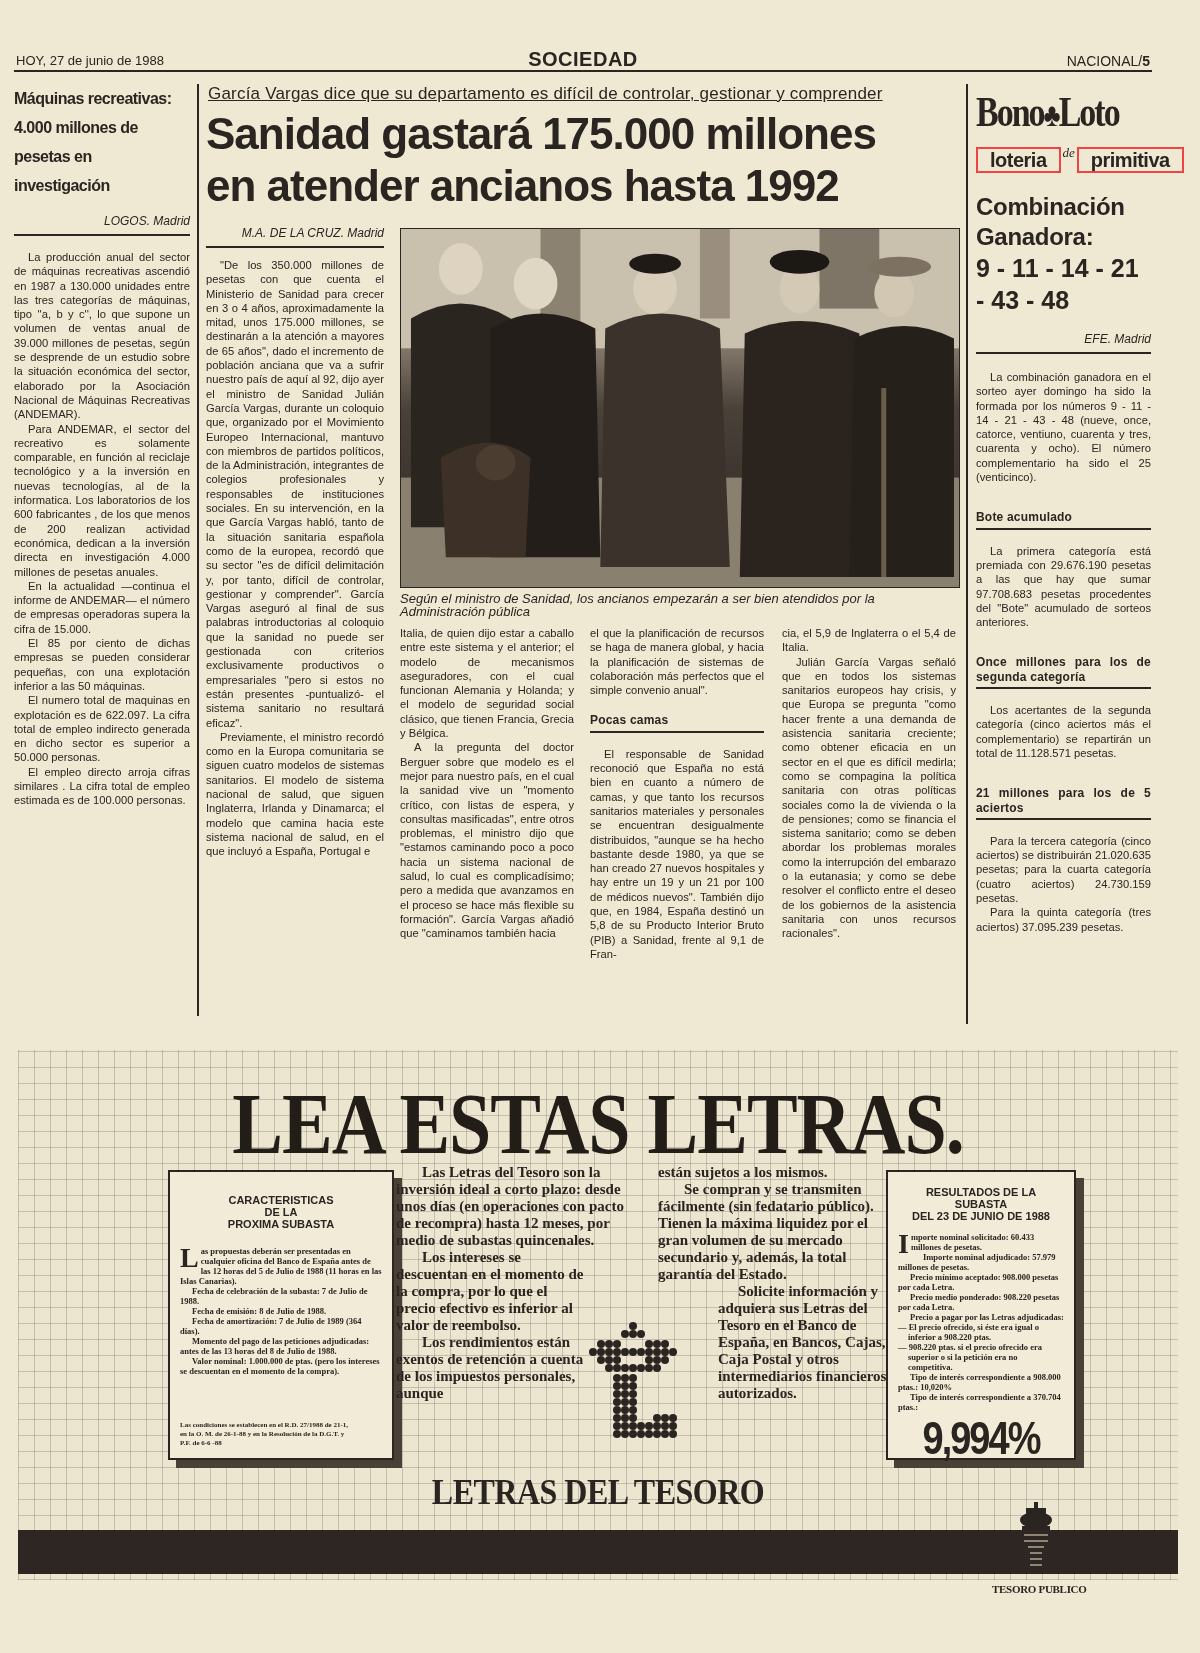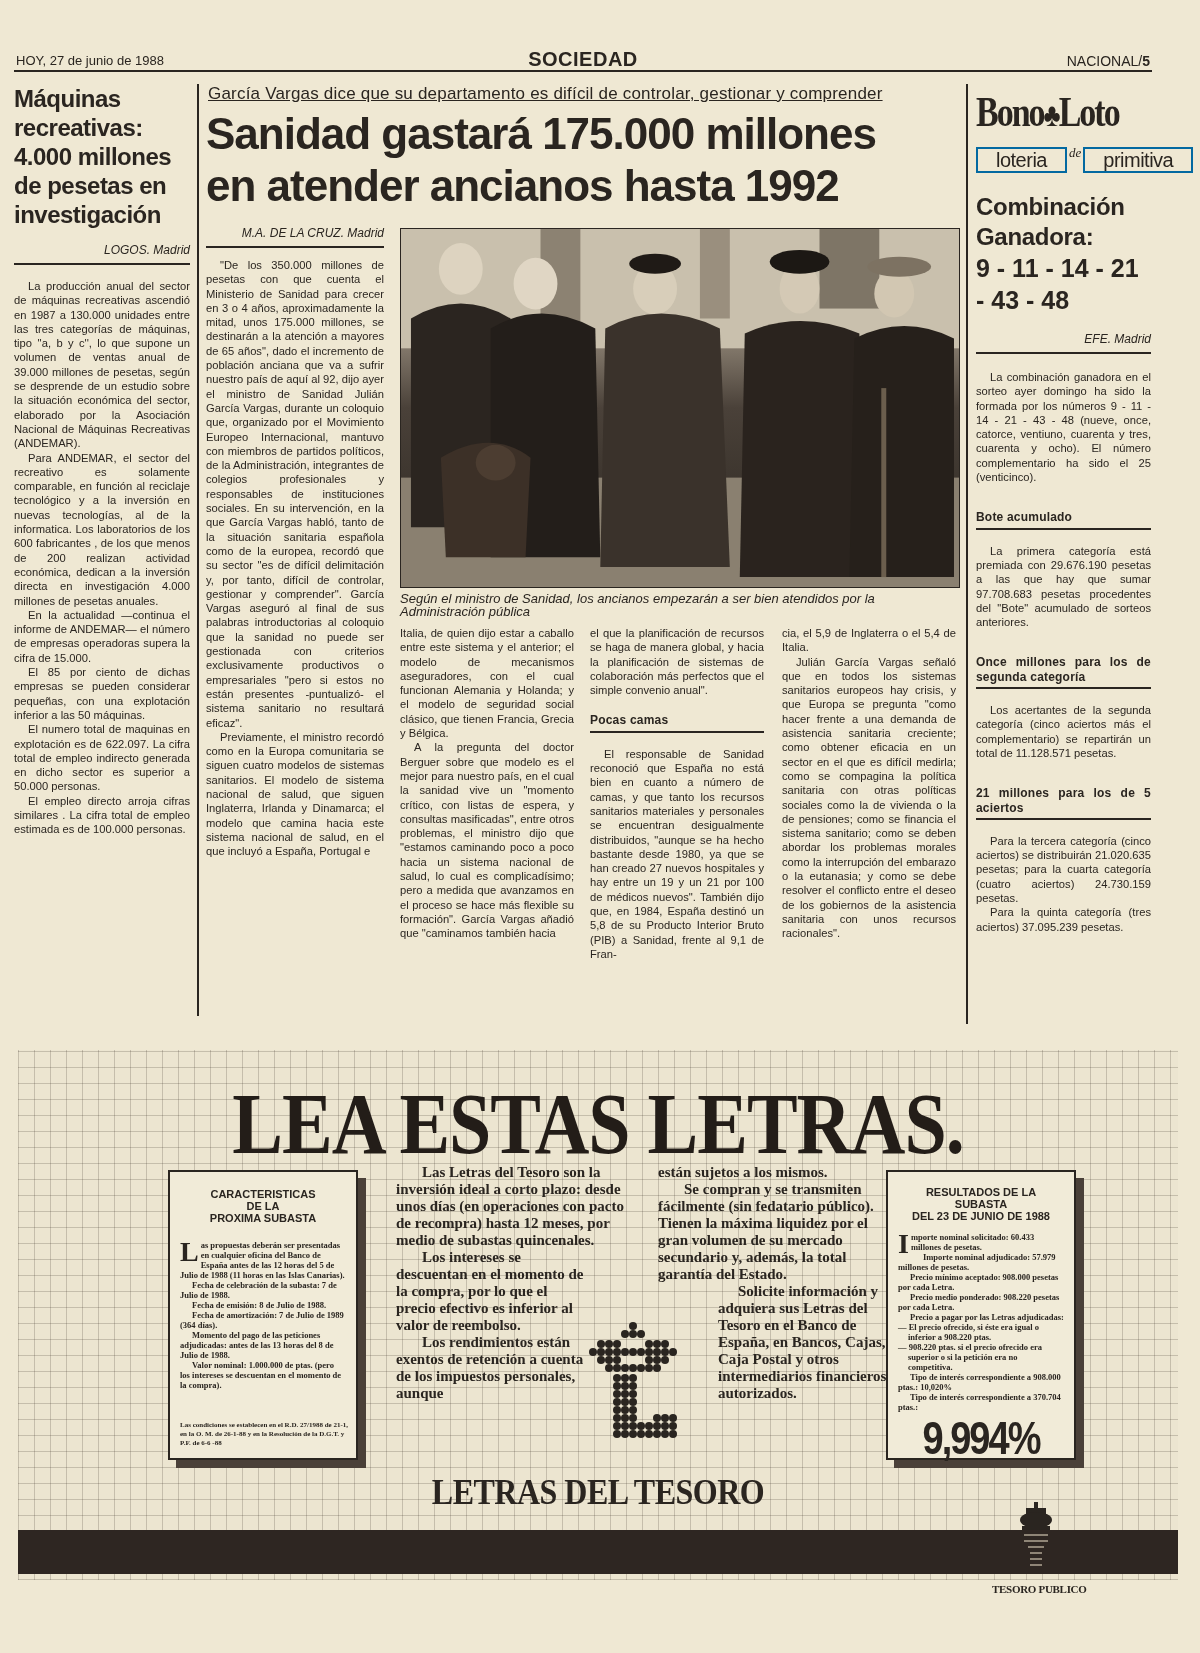--- a/index.html
+++ b/index.html
@@ -17,21 +17,21 @@
   .mh-left { position: absolute; left: 2px; top: 5px; font-size: 13px; font-family: "Liberation Sans", sans-serif; }
   .mh-center { position: absolute; left: 0; right: 0; top: 0; text-align: center; font-size: 20px; font-weight: bold; letter-spacing: 0.5px; }
   .mh-right { position: absolute; right: 2px; top: 5px; font-size: 14px; }
   .mh-right b { font-weight: bold; }
 
   
   .vrule { position: absolute; width: 2px; background: #2a2520; }
 
   
   .left-col { position: absolute; left: 14px; top: 84px; width: 176px; }
-  .left-head { font-size: 24px; font-weight: bold; line-height: 29px; letter-spacing: -0.5px; }
+  .left-head { font-size: 16px; font-weight: bold; line-height: 29px; letter-spacing: -0.5px; }
   .byline { font-style: italic; font-size: 12px; text-align: right; margin-top: 14px; padding-bottom: 6px; border-bottom: 2px solid #2a2520; }
   .body-text { font-size: 11.2px; line-height: 14.3px; text-align: justify; }
   .body-text p { text-indent: 14px; }
   .body-text p.noind { text-indent: 0; }
   .left-col .body-text { margin-top: 14px; }
 
   
   .kicker { position: absolute; left: 208px; top: 84px; width: 742px; font-size: 17px; text-decoration: underline; white-space: nowrap; letter-spacing: 0.2px; }
   .headline { position: absolute; left: 206px; top: 108px; width: 760px; font-size: 44px; font-weight: bold; line-height: 52px; letter-spacing: -1px; }
 
@@ -47,37 +47,37 @@
   .col3 { position: absolute; left: 400px; top: 626px; width: 174px; }
   .col4 { position: absolute; left: 590px; top: 626px; width: 174px; }
   .col5 { position: absolute; left: 782px; top: 626px; width: 174px; }
 
   .subhead { font-weight: bold; font-size: 12px; padding-bottom: 3px; border-bottom: 2px solid #2a2520; margin: 16px 0 14px 0; letter-spacing: 0.2px; }
 
   
   .right-col { position: absolute; left: 976px; top: 90px; width: 175px; }
   .bono-logo { font-family: "Liberation Serif", serif; font-weight: bold; font-size: 34px; line-height: 36px; letter-spacing: -2px; transform: scaleY(1.25); transform-origin: top left; white-space: nowrap; }
   .loteria-logo { margin-top: 12px; font-family: "Liberation Sans", sans-serif; font-size: 20px; line-height: 22px; white-space: nowrap; }
-  .loteria-logo span.box { border: 2px solid #0369a1; padding: 0 18px; font-weight: normal; letter-spacing: -0.5px; }
+  .loteria-logo span.box { border: 2px solid #ef4444; padding: 0 12px; font-weight: bold; letter-spacing: -0.5px; }
   .loteria-logo span.de { font-family: "Liberation Serif", serif; font-style: italic; font-size: 13px; position: relative; top: -10px; margin: 0 2px; text-align: center; }
   .combo-title { margin-top: 18px; font-size: 24px; font-weight: bold; line-height: 30px; letter-spacing: -0.3px; }
   .combo-nums { font-size: 25px; font-weight: bold; line-height: 32px; }
   .right-col .byline { margin-top: 16px; }
   .right-col .body-text { margin-top: 16px; }
 
   
   .ad { position: absolute; left: 18px; top: 1050px; width: 1160px; height: 530px;
     background-color: #ece5d0;
     background-image:
       repeating-linear-gradient(0deg, rgba(60,50,40,0.22) 0 1px, transparent 1px 16px),
       repeating-linear-gradient(90deg, rgba(60,50,40,0.22) 0 1px, transparent 1px 16px);
   }
   .ad-title { position: absolute; left: 0; width: 100%; top: 24px; text-align: center; font-family: "Liberation Serif", serif; font-weight: bold; font-size: 76px; letter-spacing: -1px; transform: scaleY(1.15); transform-origin: top center; color: #231d18; }
   .ad-box { position: absolute; background: #f1ebd8; border: 2px solid #2a2520; box-shadow: 8px 8px 0 #4a4038; }
-  .ad-box-left { left: 150px; top: 120px; width: 190px; height: 290px; padding: 12px 10px; }
+  .ad-box-left { left: 150px; top: 120px; width: 226px; height: 290px; padding: 18px 10px; }
   .ad-box-right { left: 868px; top: 120px; width: 190px; height: 290px; padding: 10px 10px; }
   .ad-box-title { font-weight: bold; font-size: 11px; text-align: center; line-height: 12px; text-transform: uppercase; margin-top: 4px; }
   .ad-box-body { margin-top: 16px; font-family: "Liberation Serif", serif; font-size: 8.5px; line-height: 10px; font-weight: bold; }
   .ad-box-body p { text-indent: 12px; }
   .ad-box-body p.first { text-indent: 0; }
   .ad-box-body .dropcap { font-size: 28px; line-height: 24px; float: left; margin-right: 2px; font-weight: bold; }
   .ad-box-note { position: absolute; left: 10px; bottom: 10px; width: 168px; font-family: "Liberation Serif", serif; font-size: 7px; line-height: 9px; font-weight: bold; }
   .ad-box-body li { list-style: none; padding-left: 10px; text-indent: -10px; }
   .big-rate { text-align: center; font-family: "Liberation Sans", sans-serif; font-weight: bold; font-size: 38px; line-height: 40px; margin-top: 6px; transform: scaleY(1.2); letter-spacing: -2px; }
 

